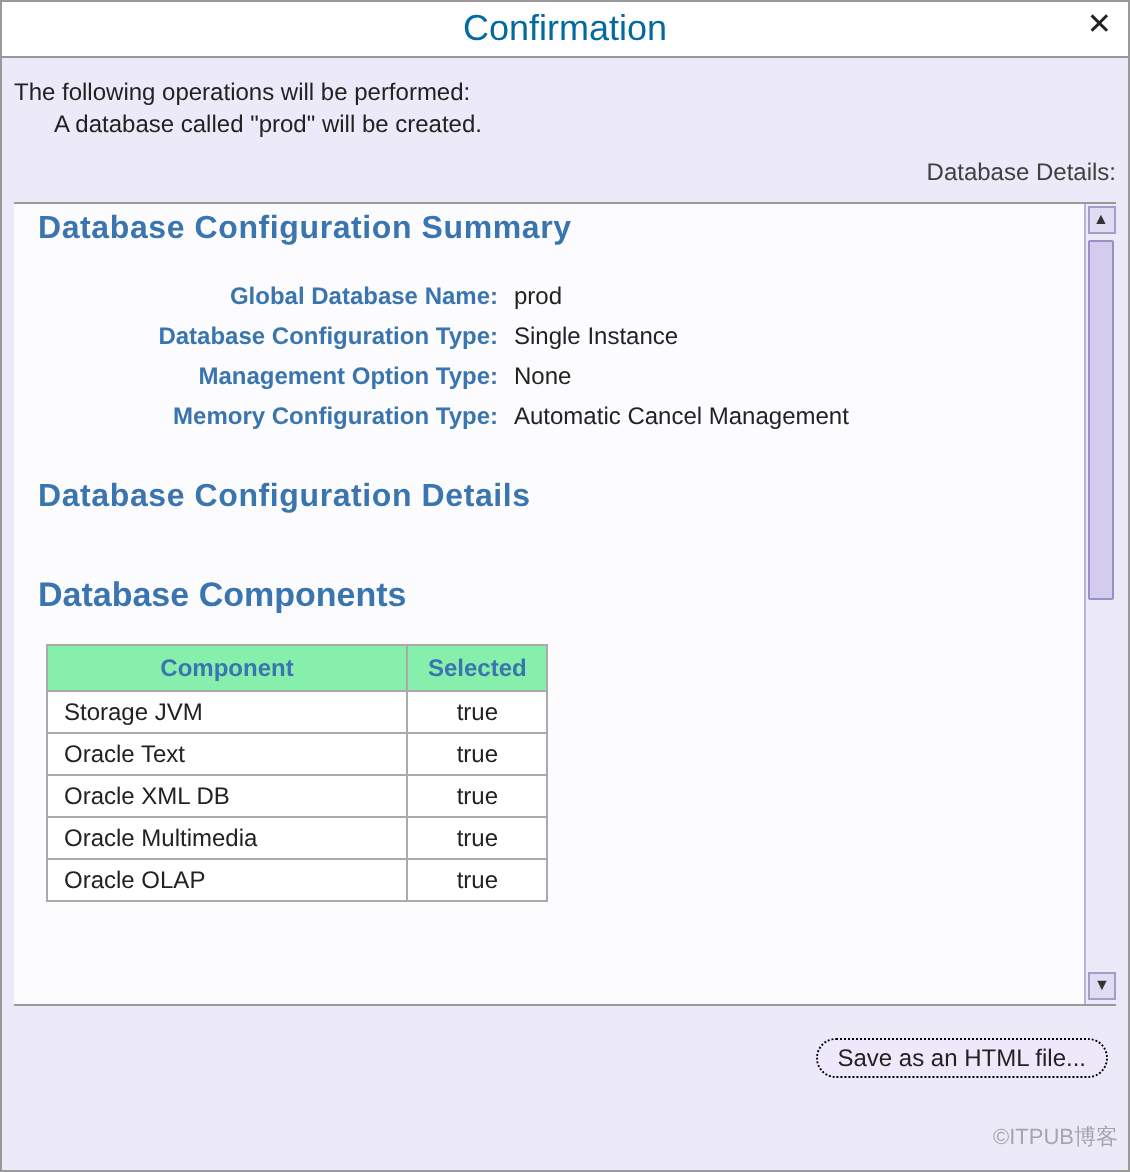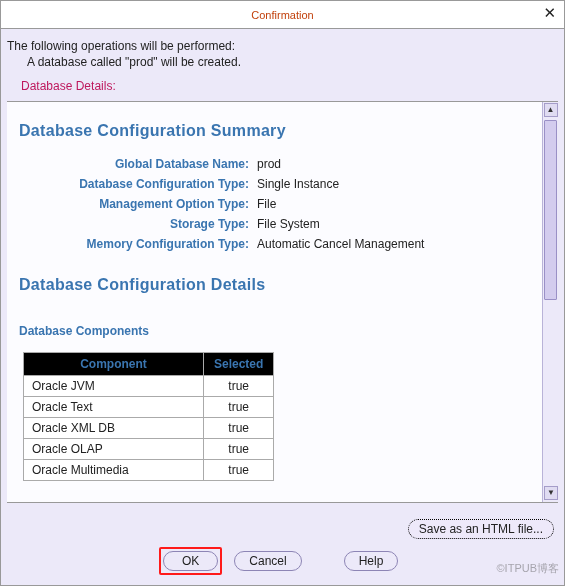--- a/index.html
+++ b/index.html
@@ -23,56 +23,57 @@
   .titlebar {
     background: #fff;
     border-bottom: 1px solid #999;
     height: 28px;
     display: flex;
     align-items: center;
     justify-content: center;
     position: relative;
   }
   .titlebar .title {
-    font-size: 11px;
+    font-size: 18px;
     font-weight: normal;
-    color: #c2410c;
+    color: #0369a1;
   }
   .close-x {
     position: absolute;
     right: 8px;
     top: 4px;
     font-size: 15px;
     line-height: 1;
     cursor: pointer;
     color: #222;
   }
   .upper {
     padding: 10px 6px 4px 6px;
     color: #222;
   }
   .upper p { margin-bottom: 2px; }
   .upper .indent { padding-left: 20px; }
   .db-details-label {
     padding: 8px 0 2px 14px;
-    color: #be185d;
+    color: #404040;
+    text-align: right;
   }
   .scroll-frame {
     margin: 0 6px;
     border-top: 1px solid #999;
     border-bottom: 1px solid #999;
     background: #fcfcff;
     flex: 1;
     position: relative;
     display: flex;
   }
   .scroll-content {
     flex: 1;
     overflow: hidden;
-    padding: 18px 12px 0 12px;
+    padding: 2px 12px 0 12px;
   }
   .scrollbar {
     width: 16px;
     background: #ece9f9;
     border-left: 1px solid #b9b3d8;
     position: relative;
   }
   .scroll-arrow {
     width: 14px;
     height: 14px;
@@ -97,21 +98,21 @@
   h2.section {
     color: #3a75b0;
     font-size: 16px;
     font-weight: bold;
     margin: 2px 0 14px 0;
     letter-spacing: 0.3px;
   }
   h2.section.details { margin-top: 22px; margin-bottom: 30px; }
   h3.sub {
     color: #3a75b0;
-    font-size: 12px;
+    font-size: 17px;
     font-weight: bold;
     margin: 0 0 14px 0;
   }
   table.summary {
     border-collapse: collapse;
     margin-left: 4px;
   }
   table.summary td {
     padding: 3px 4px 3px 4px;
     font-size: 12px;
@@ -126,21 +127,21 @@
   table.summary td.value {
     color: #222;
     text-align: left;
   }
   table.components {
     border-collapse: collapse;
     margin-left: 4px;
     font-size: 12px;
   }
   table.components th {
-    background: #000000;
+    background: #86efac;
     color: #3a75b0;
     font-weight: bold;
     border: 1px solid #aaa;
     padding: 4px 10px;
     text-align: center;
   }
   table.components td {
     border: 1px solid #aaa;
     padding: 3px 8px;
     background: #fff;
@@ -220,77 +221,66 @@
             <tr>
               <td class="label">Global Database Name:</td>
               <td class="value">prod</td>
             </tr>
         <tr>
               <td class="label">Database Configuration Type:</td>
               <td class="value">Single Instance</td>
             </tr>
         <tr>
               <td class="label">Management Option Type:</td>
-              <td class="value">File</td>
-            </tr>
-        <tr>
-              <td class="label">Storage Type:</td>
-              <td class="value">File System</td>
+              <td class="value">None</td>
             </tr>
         <tr>
               <td class="label">Memory Configuration Type:</td>
               <td class="value">Automatic Cancel Management</td>
             </tr>
       </tbody>
         </table>
 
       <h2 class="section details">Database Configuration Details</h2>
       <h3 class="sub">Database Components</h3>
 
       <table class="components">
         <tbody>
             <tr>
           <th style="width:180px">Component</th>
           <th style="width:62px">Selected</th>
         </tr>
         <tr>
-              <td>Oracle JVM</td>
+              <td>Storage JVM</td>
               <td class="center">true</td>
             </tr>
         <tr>
               <td>Oracle Text</td>
               <td class="center">true</td>
             </tr>
         <tr>
               <td>Oracle XML DB</td>
               <td class="center">true</td>
             </tr>
         <tr>
+              <td>Oracle Multimedia</td>
+              <td class="center">true</td>
+            </tr>
+        <tr>
               <td>Oracle OLAP</td>
-              <td class="center">true</td>
-            </tr>
-        <tr>
-              <td>Oracle Multimedia</td>
               <td class="center">true</td>
             </tr>
       </tbody>
         </table>
     </div>
     <div class="scrollbar">
       <div class="scroll-arrow">▲</div>
       <div class="scroll-thumb"></div>
       <div class="scroll-arrow" style="position:absolute;bottom:1px;left:1px">▼</div>
     </div>
   </div>
 
   <div class="footer">
     <button class="save-btn">Save as an HTML file...</button>
-    <div class="btn-row">
-      <span class="ok-highlight">
-        <button class="pill-btn" style="padding:2px 18px">OK</button>
-      </span>
-      <button class="pill-btn">Cancel</button>
-      <button class="pill-btn help-btn">Help</button>
-    </div>
   </div>
 </div>
 
 <div class="watermark">©ITPUB博客</div>
 
 </body></html>

